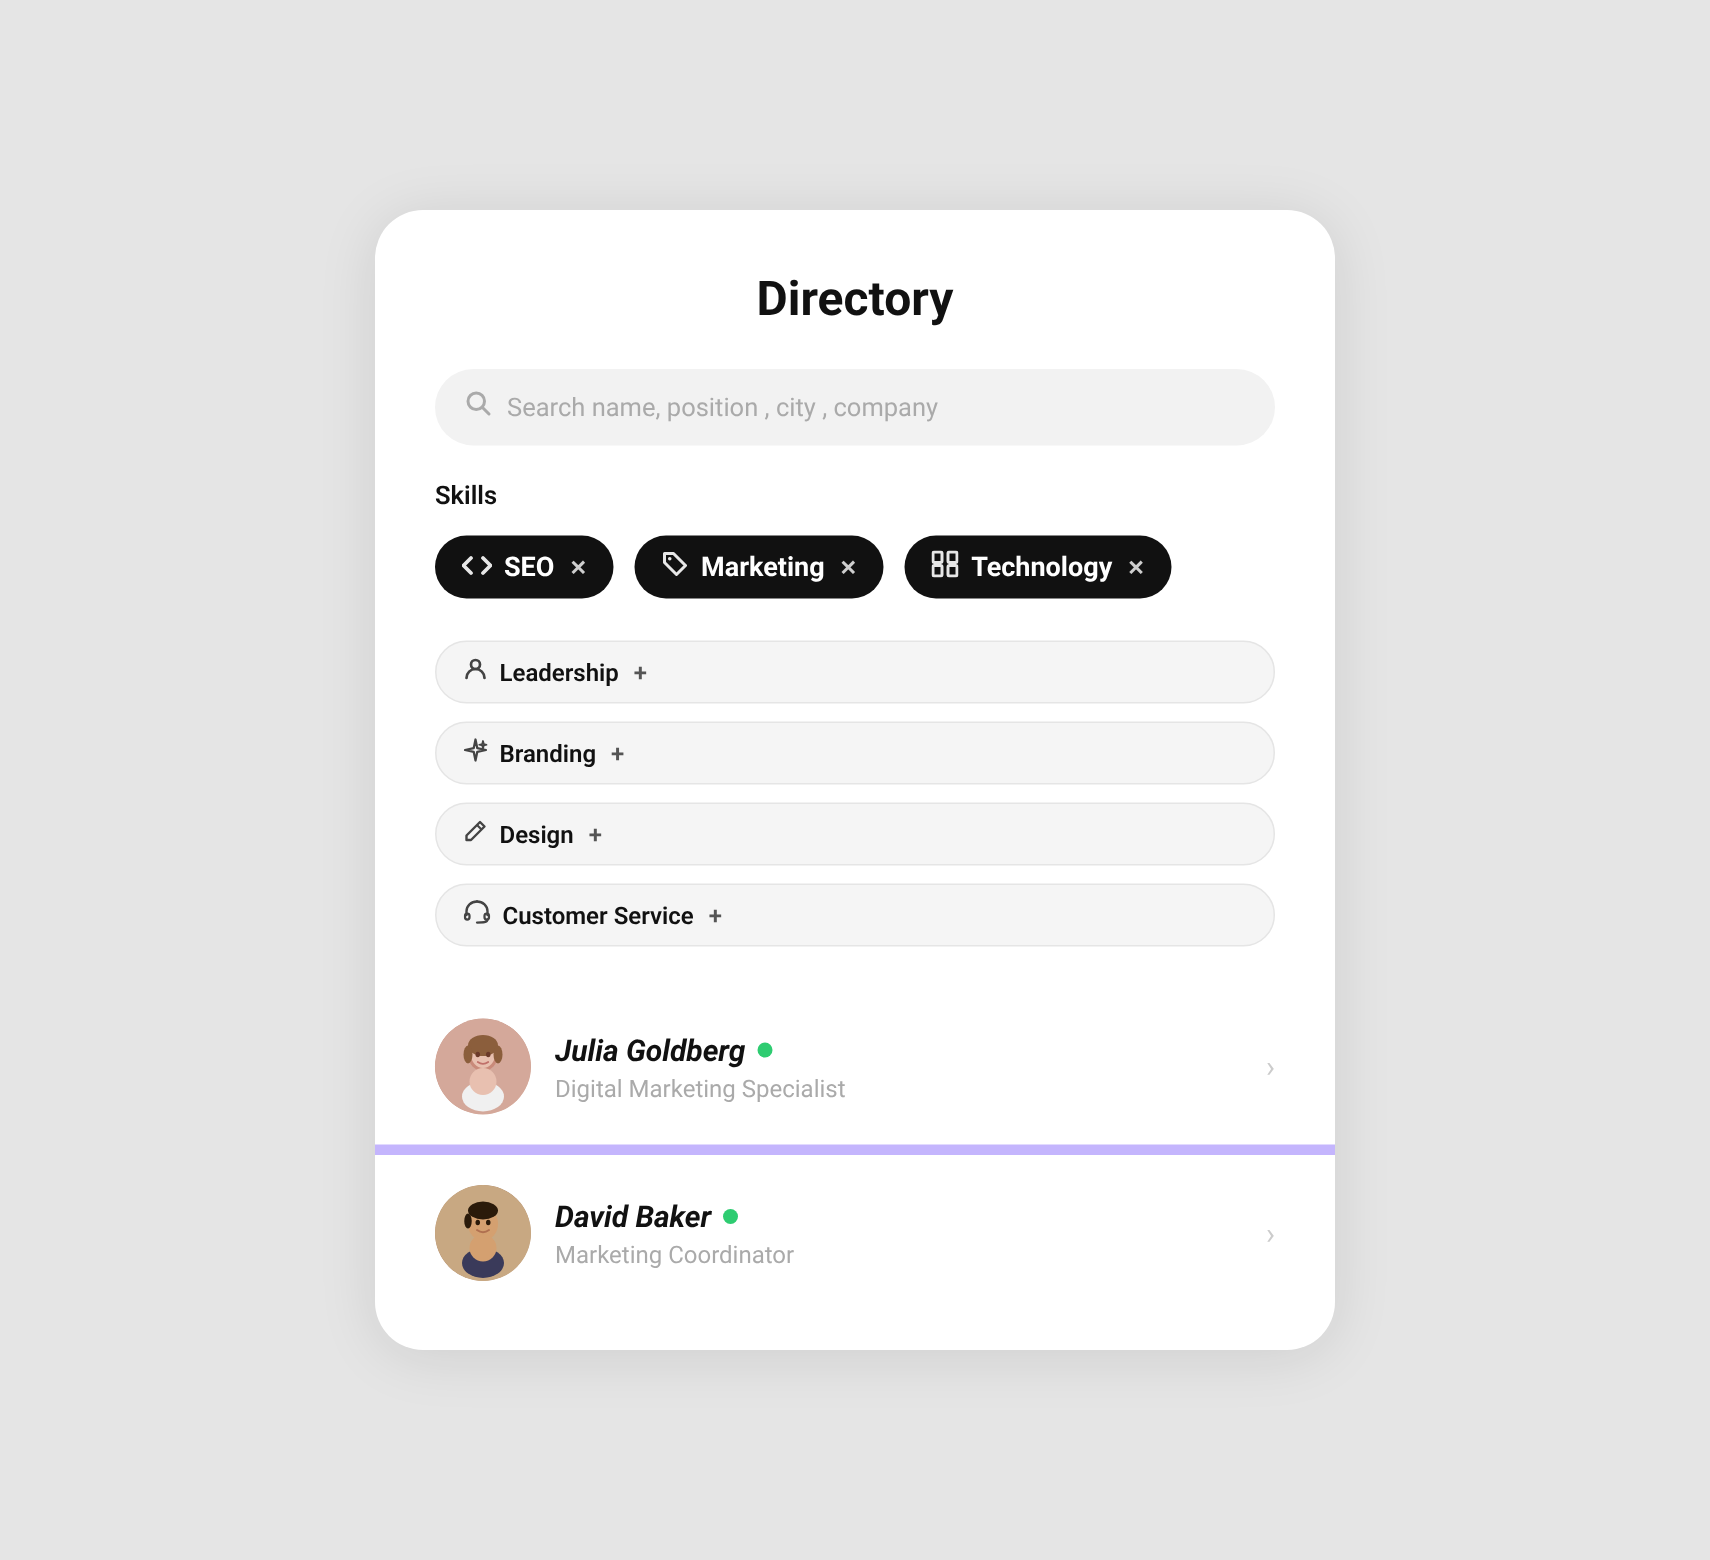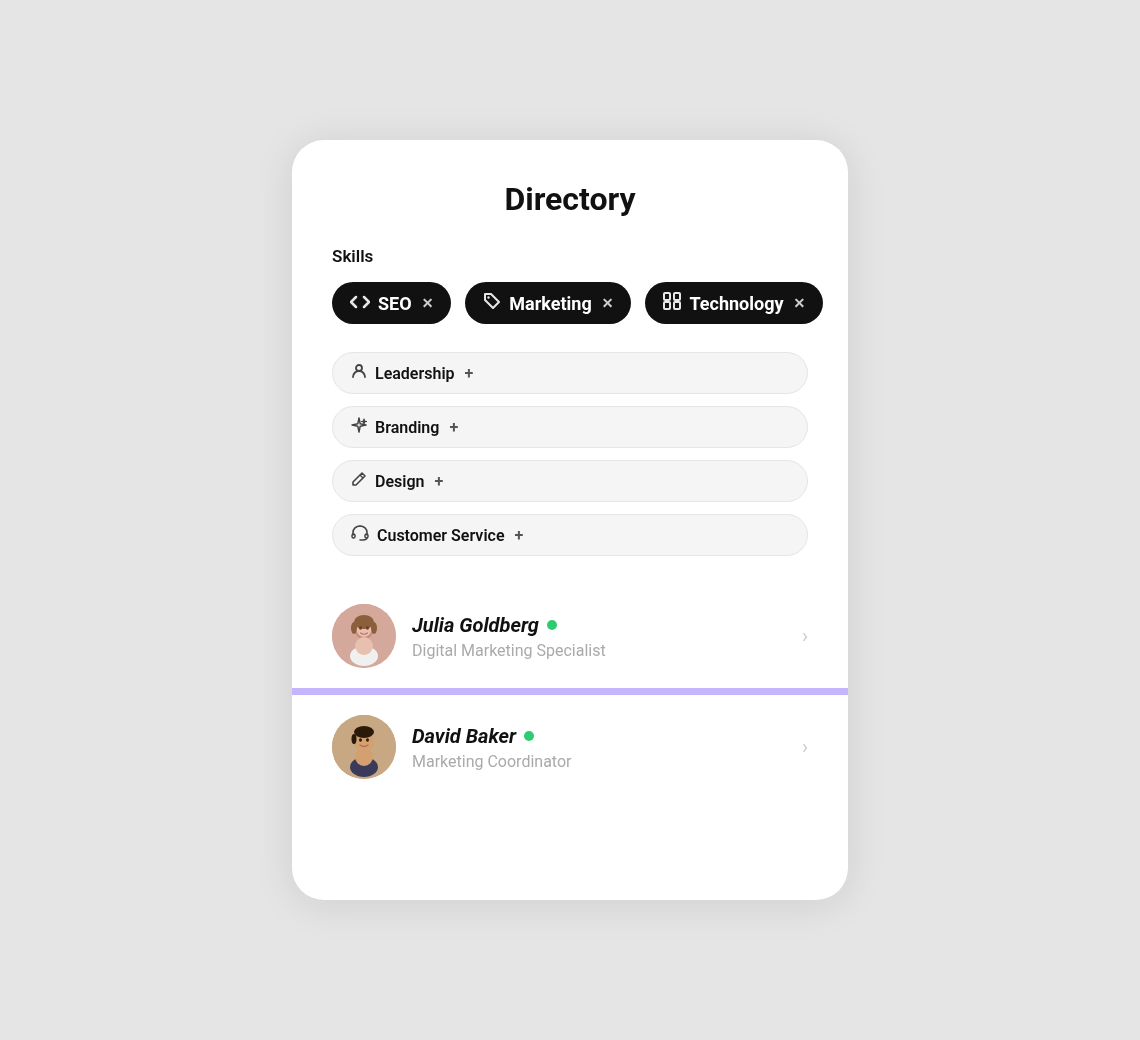--- a/index.html
+++ b/index.html
@@ -15,21 +15,21 @@
       display: flex;
       align-items: center;
       justify-content: center;
       font-family: -apple-system, BlinkMacSystemFont, 'Segoe UI', Roboto, Helvetica, Arial, sans-serif;
       overflow: hidden;
     }
 
     .card {
       background: #ffffff;
       border-radius: 32px;
-      width: 556px;
+      width: 640px;
       min-height: 760px;
       padding: 40px 0 0 0;
       box-shadow: 0 4px 40px rgba(0,0,0,0.10);
       position: relative;
       overflow: visible;
     }
 
     .card-title {
       text-align: center;
       font-size: 32px;
@@ -238,20 +238,31 @@
       padding: 0 40px;
       overflow: visible;
     }
   </style>
 </head>
 <body>
 
 <div class="card">
   <div class="card-title">Directory</div>
 
+  <div class="search-bar-wrapper">
+    <div class="search-bar">
+      <span class="search-icon">
+        <svg width="18" height="18" viewBox="0 0 18 18" fill="none">
+          <circle cx="7.5" cy="7.5" r="5.5" stroke="#aaa" stroke-width="2"></circle>
+          <line x1="11.5" y1="11.5" x2="16" y2="16" stroke="#aaa" stroke-width="2" stroke-linecap="round"></line>
+        </svg>
+      </span>
+      <span class="search-placeholder">Search name, position , city , company</span>
+    </div>
+  </div>
 
   <div class="section-label">Skills</div>
 
   <div class="skills-overflow-wrapper">
     <div class="skills-chips-row">
 
       <div class="skill-chip">
         <span class="chip-icon">
           <svg width="20" height="14" viewBox="0 0 20 14" fill="none">
             <polyline points="6,2 1,7 6,12" stroke="white" stroke-width="2.5" stroke-linecap="round" stroke-linejoin="round" fill="none"></polyline>

